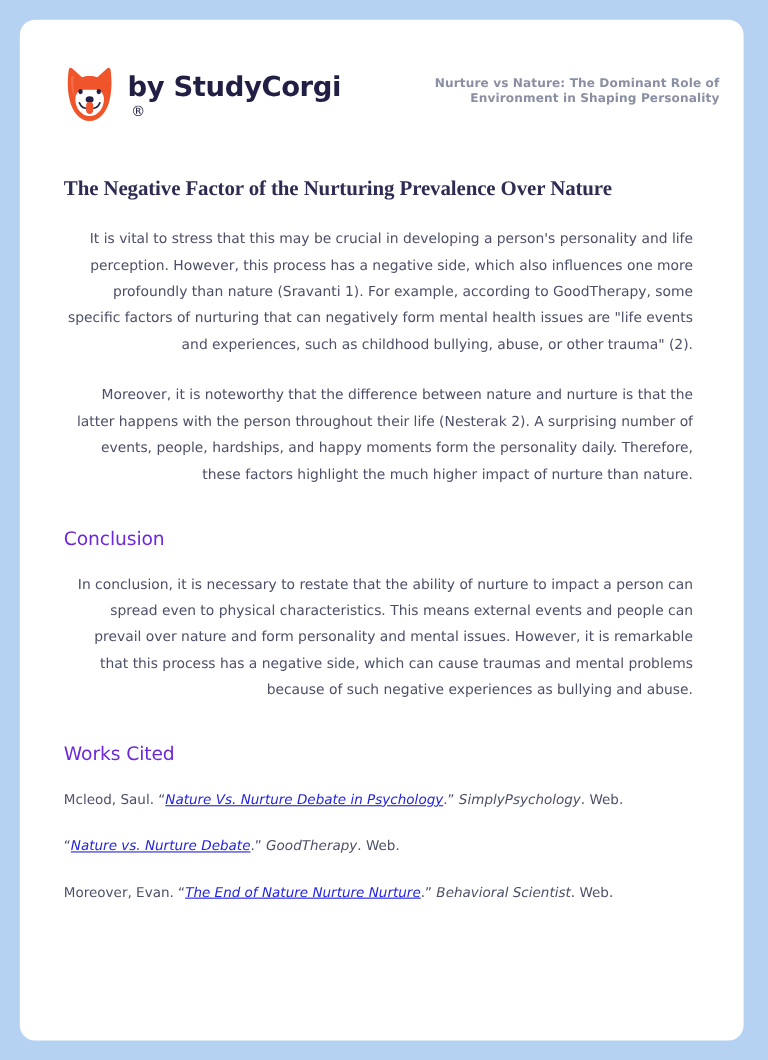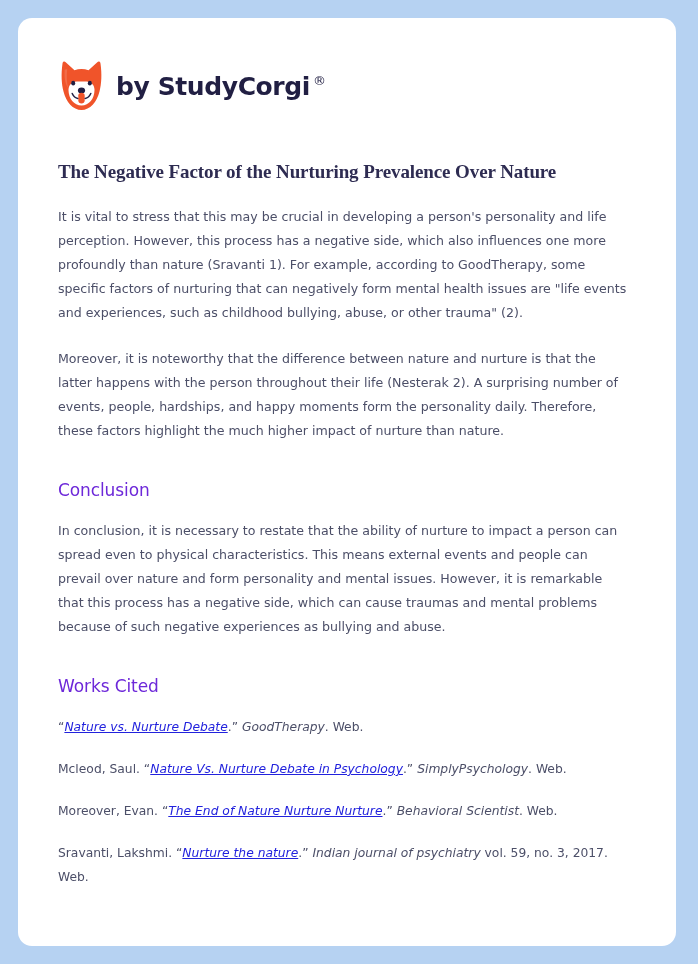--- a/index.html
+++ b/index.html
@@ -49,20 +49,21 @@
   }
   .brand-wordmark {
     display: flex;
     align-items: flex-start;
     color: #211f43;
     font-family: "DejaVu Sans", sans-serif;
     font-weight: bold;
     font-size: 25px;
     letter-spacing: -0.4px;
     white-space: nowrap;
+    flex-direction: column;
   }
   .brand-reg {
     font-size: 13px;
     line-height: 1;
     margin-left: 3px;
     margin-top: 2px;
     font-weight: normal;
   }
 
   .header-meta {
@@ -109,21 +110,21 @@
     line-height: 1.3;
     margin: 36px 0 18px 0;
     letter-spacing: -0.1px;
   }
 
   p.body-text {
     color: #4c4f68;
     font-size: 12.6px;
     line-height: 24px;
     margin: 0 0 22px 0;
-    text-align: left;
+    text-align: right;
   }
 
   p.citation {
     color: #4c4f68;
     font-size: 12.3px;
     line-height: 24px;
     margin: 0 0 18px 0;
   }
   .cite-link {
     color: #2222dd;
@@ -154,46 +155,44 @@
         <path d="M14.2 33.5 C15.6 36.6 17.6 38.2 19.8 38.4" stroke="#211f43" stroke-width="1.5" fill="none" stroke-linecap="round"></path>
         <path d="M32.8 33.5 C31.4 36.6 29.4 38.2 27.2 38.4" stroke="#211f43" stroke-width="1.5" fill="none" stroke-linecap="round"></path>
       </svg>
       <div class="brand-wordmark">
         <span>by StudyCorgi</span>
         <span class="brand-reg">®</span>
       </div>
     </div>
 
     <div class="header-meta">
+      <p class="header-title">Nurture vs Nature: The Dominant Role of Environment in Shaping Personality</p>
     </div>
 
   </div>
 
   <div class="doc-body">
 
     <h1 class="section-title">The Negative Factor of the Nurturing Prevalence Over Nature</h1>
 
     <p class="body-text">It is vital to stress that this may be crucial in developing a person's personality and life perception. However, this process has a negative side, which also influences one more profoundly than nature (Sravanti 1). For example, according to GoodTherapy, some specific factors of nurturing that can negatively form mental health issues are "life events and experiences, such as childhood bullying, abuse, or other trauma" (2).</p>
     <p class="body-text">Moreover, it is noteworthy that the difference between nature and nurture is that the latter happens with the person throughout their life (Nesterak 2). A surprising number of events, people, hardships, and happy moments form the personality daily. Therefore, these factors highlight the much higher impact of nurture than nature.</p>
 
     <h2 class="section-title">Conclusion</h2>
     <p class="body-text">In conclusion, it is necessary to restate that the ability of nurture to impact a person can spread even to physical characteristics. This means external events and people can prevail over nature and form personality and mental issues. However, it is remarkable that this process has a negative side, which can cause traumas and mental problems because of such negative experiences as bullying and abuse.</p>
 
     <h2 class="section-title">Works Cited</h2>
 
     <div>
       <p class="citation">
+        <span>Mcleod, Saul. “</span><span class="cite-link">Nature Vs. Nurture Debate in Psychology</span><span>.” </span><span class="cite-italic">SimplyPsychology</span><span>. Web.</span>
+      </p>
+      <p class="citation">
         <span>“</span><span class="cite-link">Nature vs. Nurture Debate</span><span>.” </span><span class="cite-italic">GoodTherapy</span><span>. Web.</span>
       </p>
       <p class="citation">
-        <span>Mcleod, Saul. “</span><span class="cite-link">Nature Vs. Nurture Debate in Psychology</span><span>.” </span><span class="cite-italic">SimplyPsychology</span><span>. Web.</span>
-      </p>
-      <p class="citation">
         <span>Moreover, Evan. “</span><span class="cite-link">The End of Nature Nurture Nurture</span><span>.” </span><span class="cite-italic">Behavioral Scientist</span><span>. Web.</span>
-      </p>
-      <p class="citation">
-        <span>Sravanti, Lakshmi. “</span><span class="cite-link">Nurture the nature</span><span>.” </span><span class="cite-italic">Indian journal of psychiatry</span><span> vol. 59, no. 3, 2017. Web.</span>
       </p>
     </div>
 
   </div>
 
 </div>
 
 </body></html>

